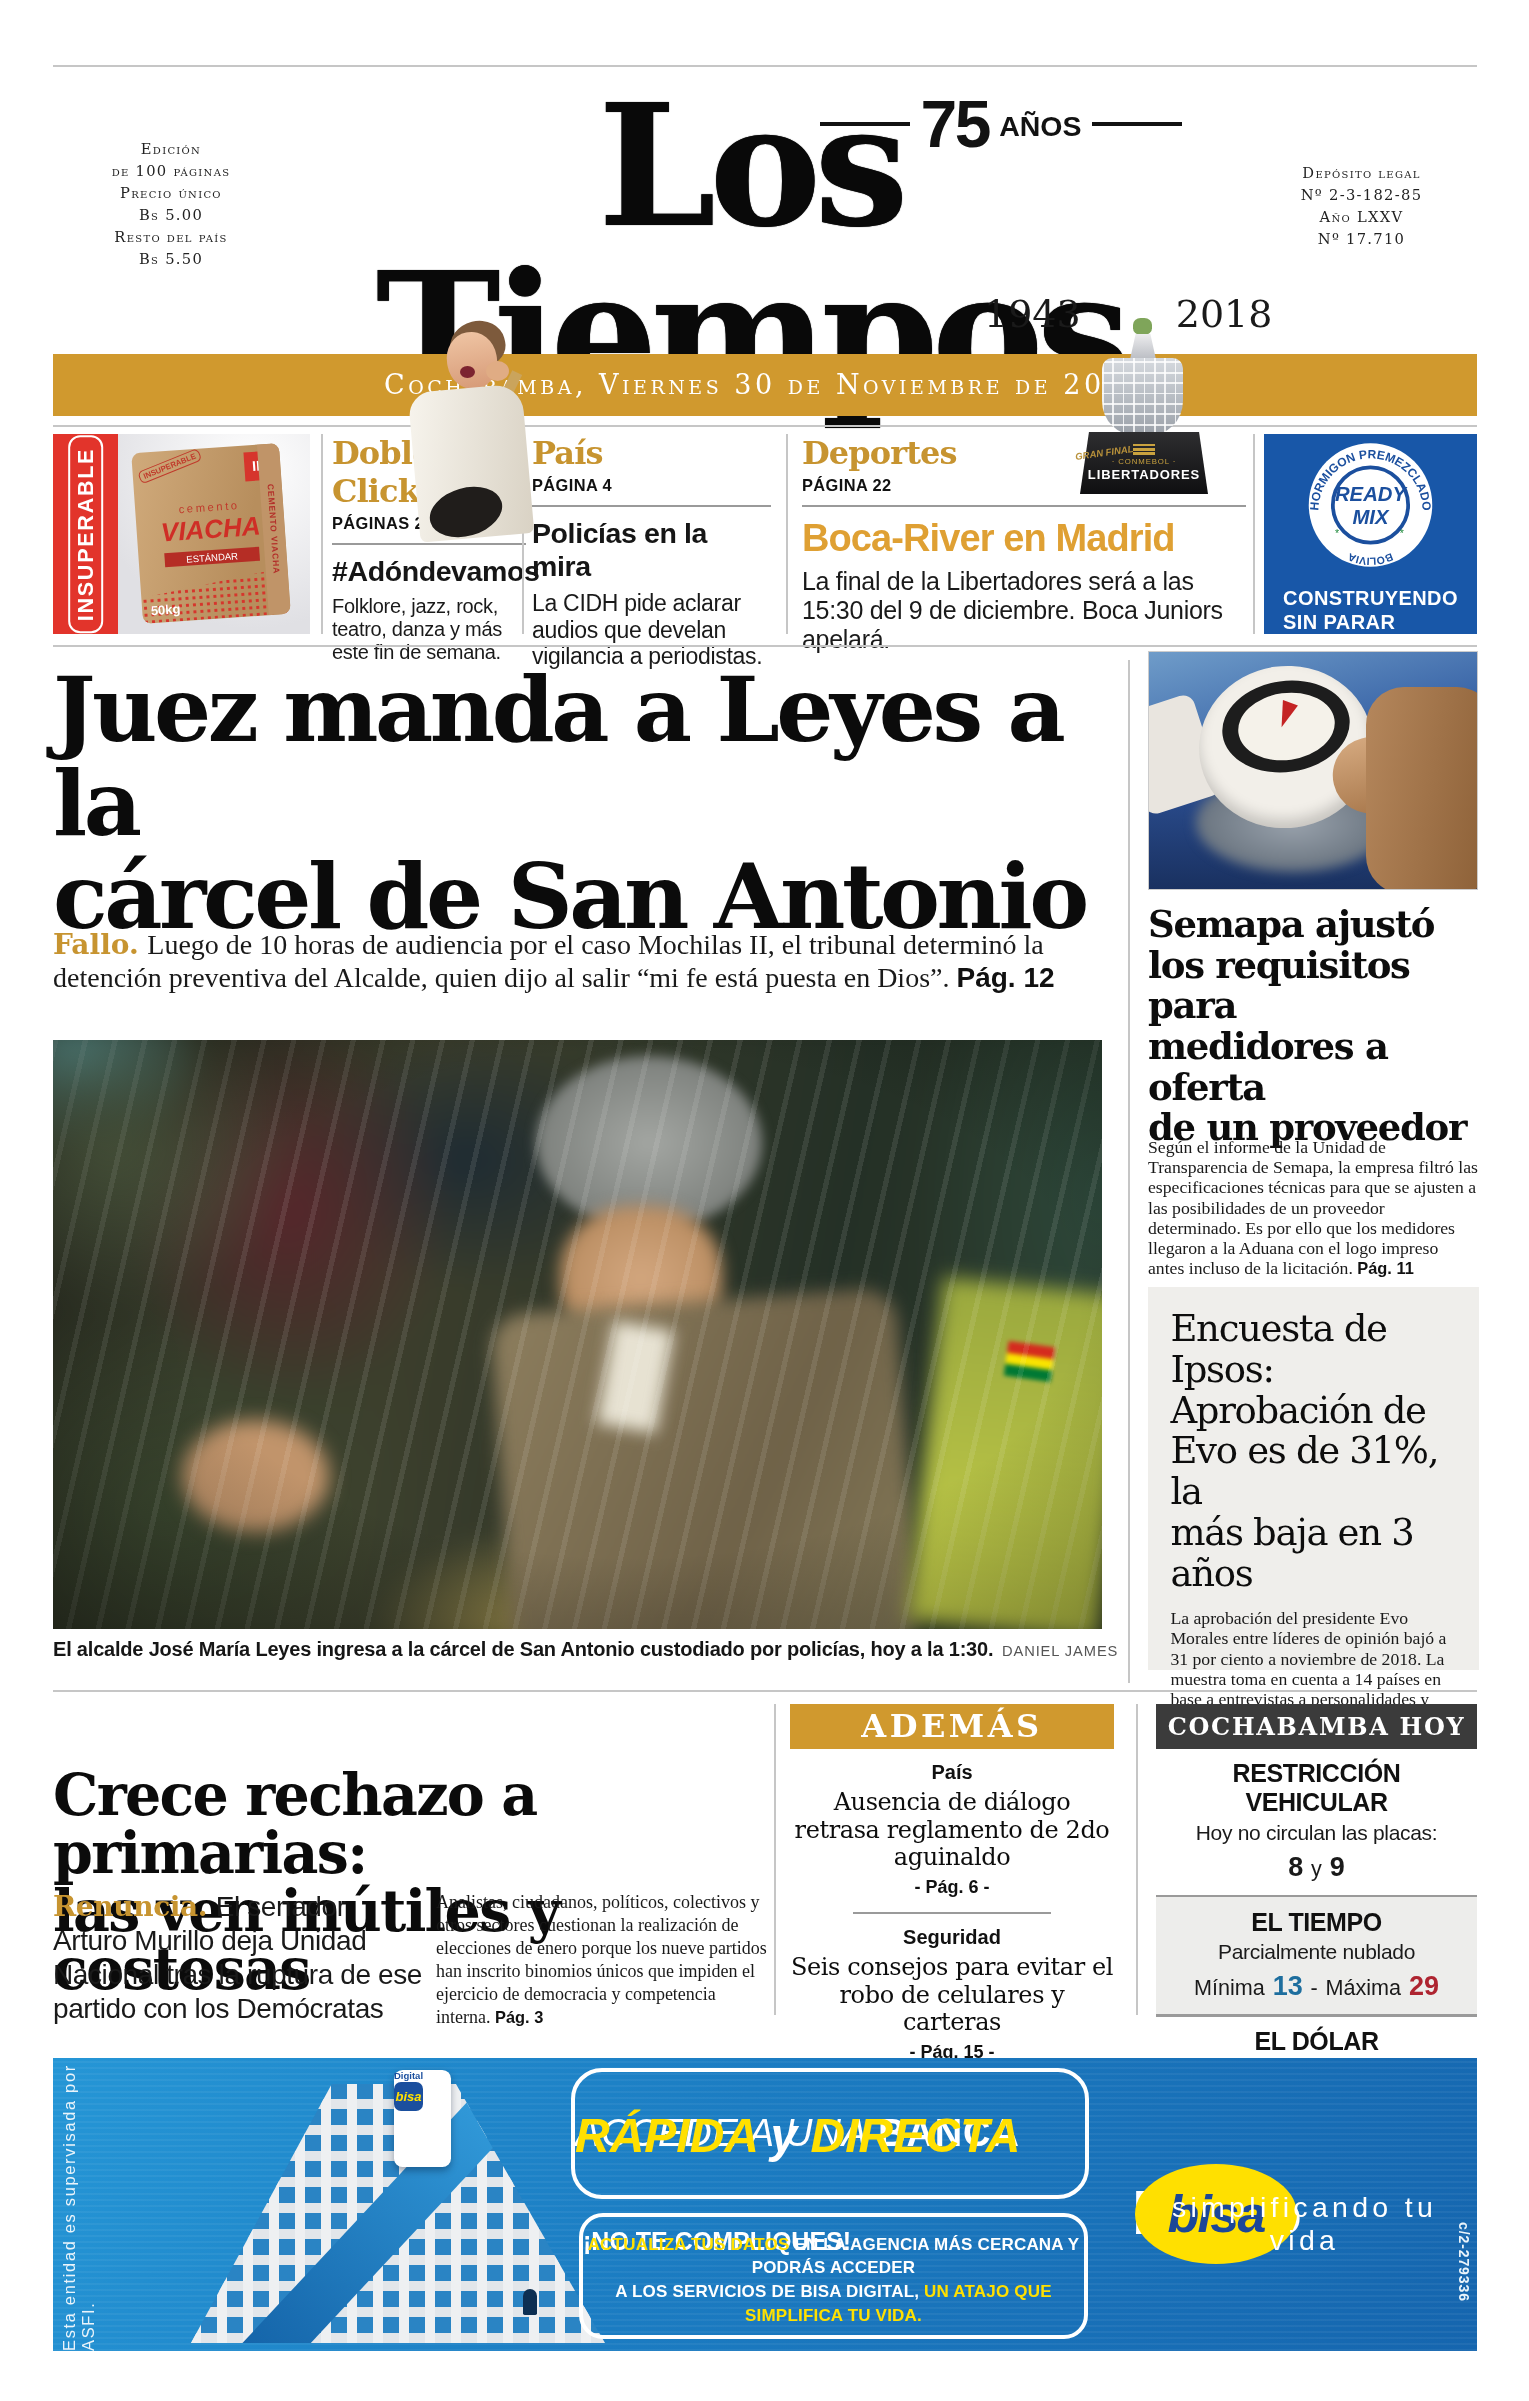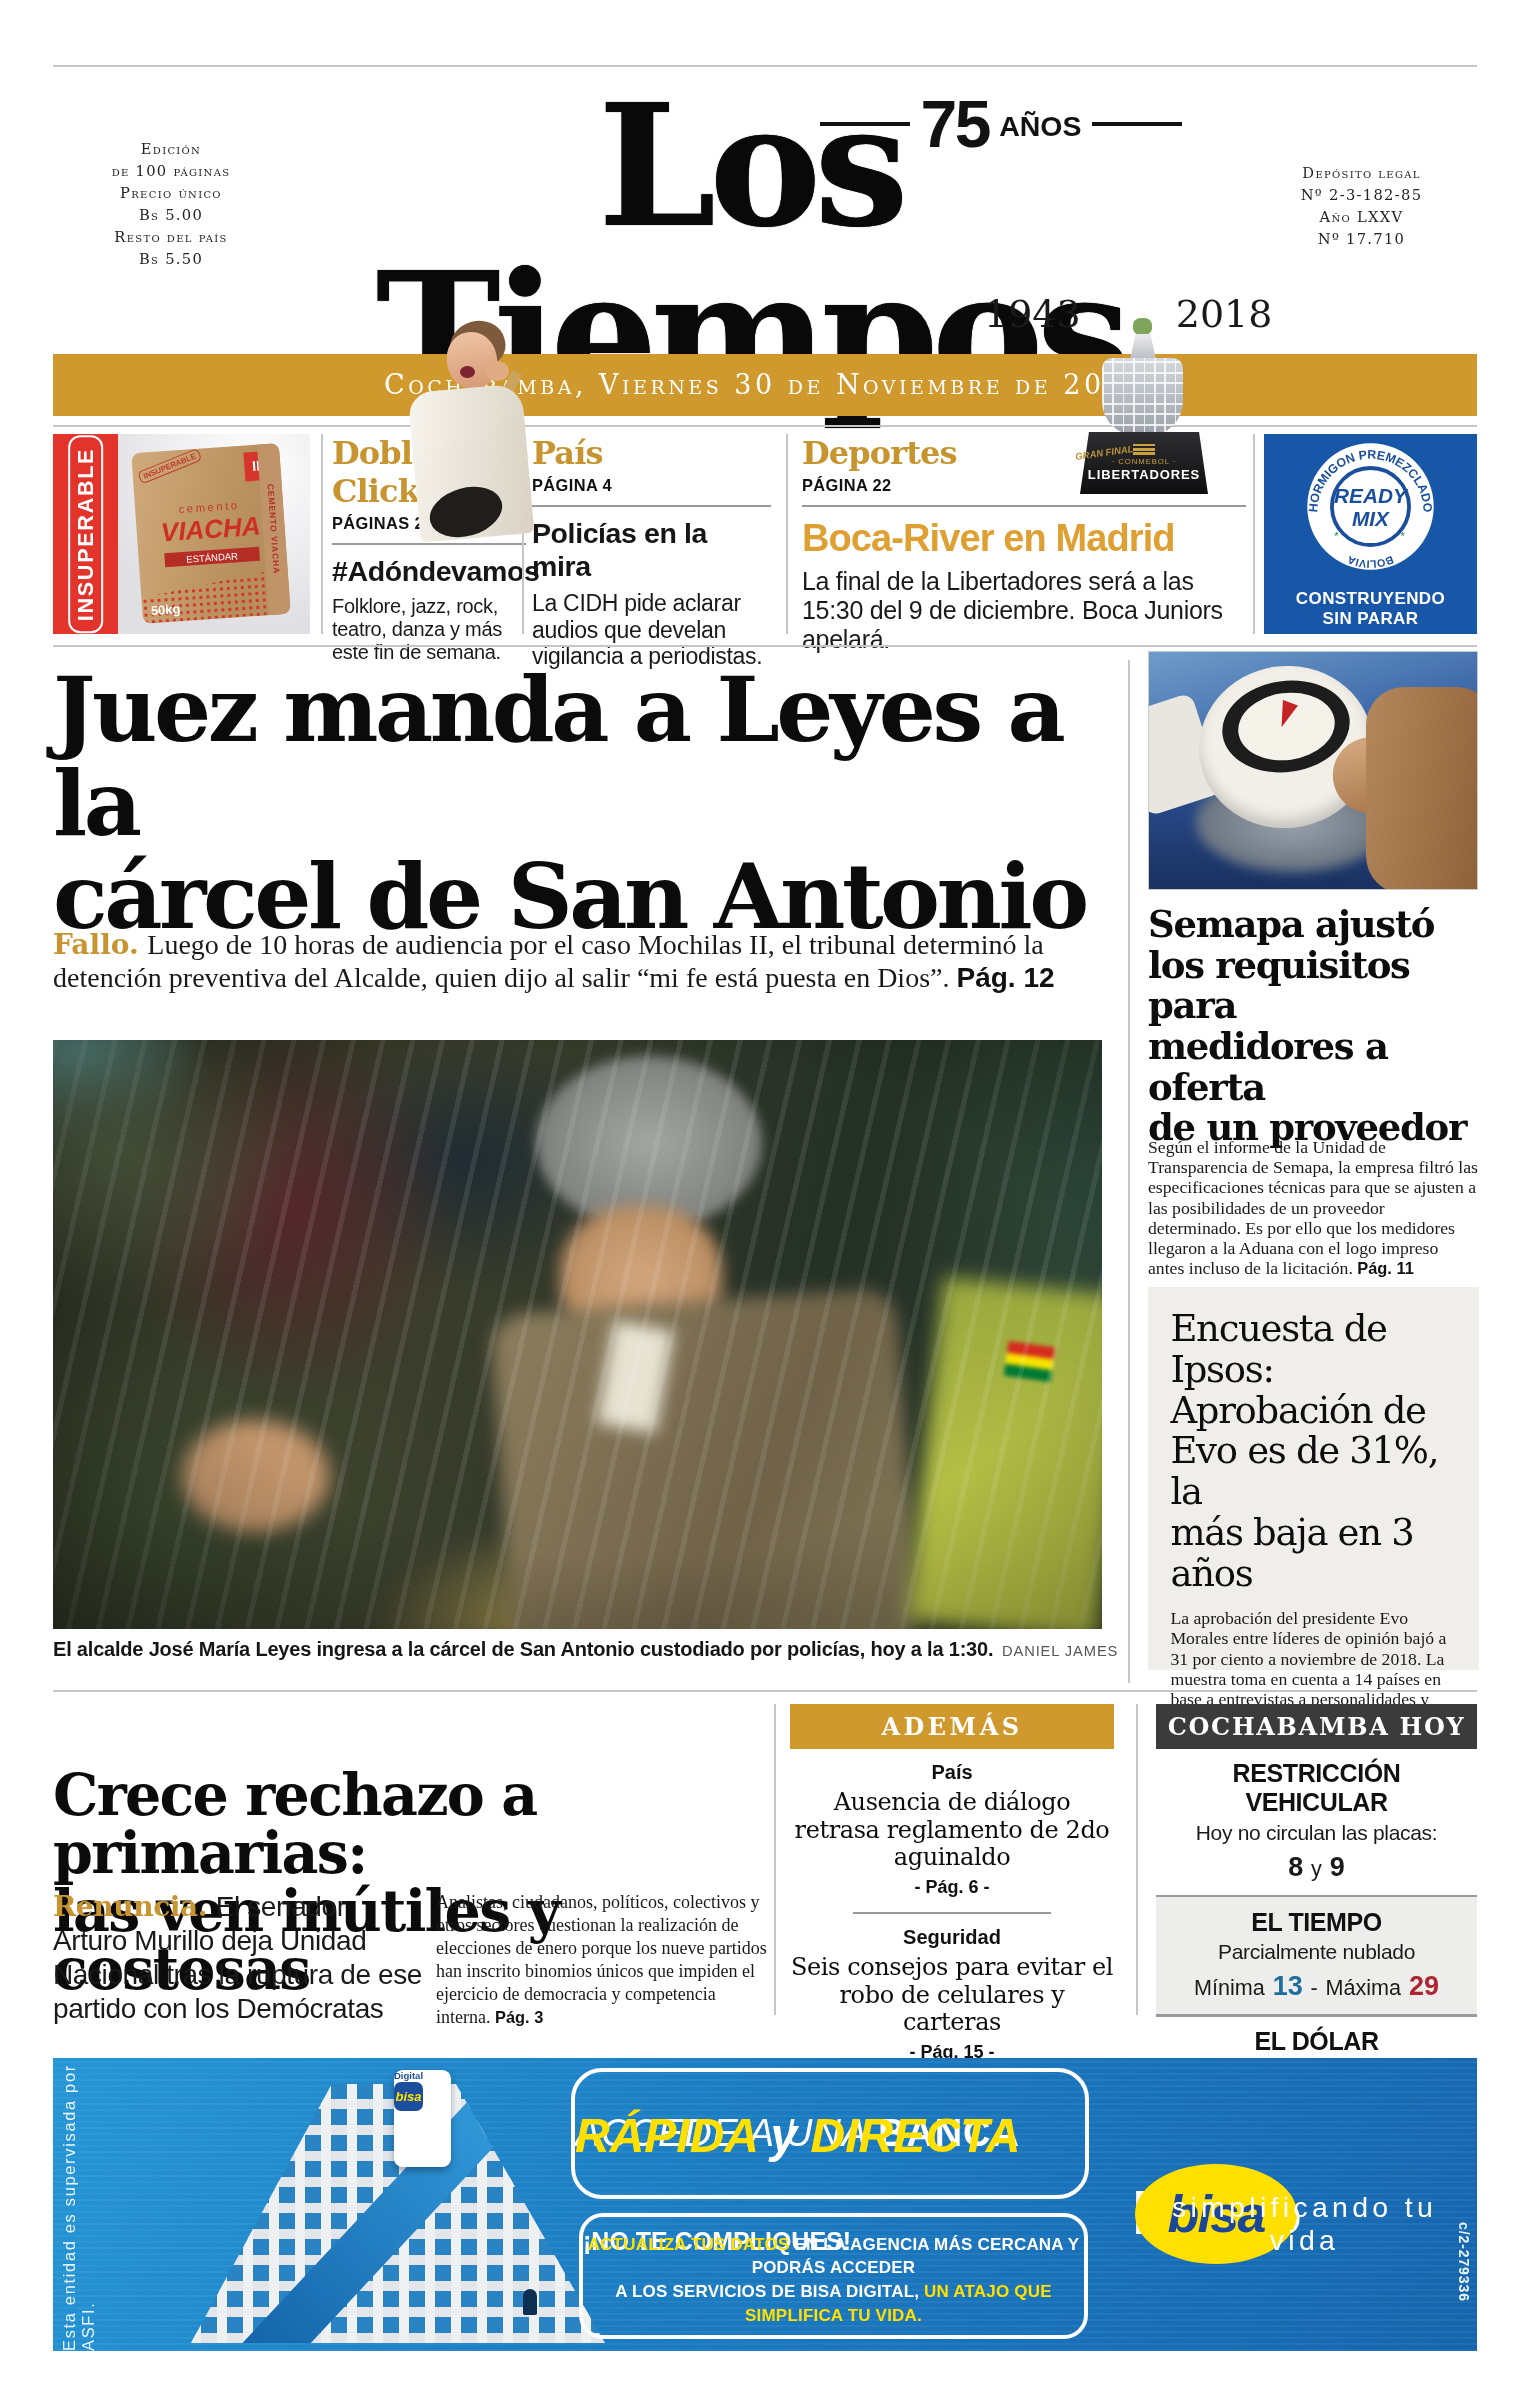--- a/index.html
+++ b/index.html
@@ -76,21 +76,21 @@
   .t-label{font-family:"DejaVu Serif",serif;font-weight:bold;font-size:32px;color:#C79430;letter-spacing:-0.9px}
   .t-page{font-weight:bold;font-size:16.4px;letter-spacing:0.4px;color:#111;margin-top:3.5px}
   .t-rule{height:1.7px;background:#9a9a9a;margin-top:10.4px}
   .t-head{font-weight:bold;font-size:28.5px;letter-spacing:-0.4px;color:#161616;margin-top:10.4px}
   .t3 .t-head{font-size:38px;color:#DFA033;letter-spacing:-0.9px}
   .t-sum{font-size:23px;line-height:1.16;color:#1a1a1a;margin-top:7px;letter-spacing:-0.3px}
   .t1 .t-sum{font-size:20px}
   .t3 .t-sum{font-size:25px}
 
   .rm{left:1264px;top:434px;width:213px;height:200px;background:#1857A8;display:flex;flex-direction:column;align-items:center;padding-top:7px;z-index:2}
-  .rm-slogan{text-align:center;color:#fff;font-weight:bold;font-size:17px;line-height:1.2;margin-top:17px;letter-spacing:0.4px}
+  .rm-slogan{text-align:left;color:#fff;font-weight:bold;font-size:20px;line-height:1.2;margin-top:17px;letter-spacing:0.4px}
   .rm-slogan span{display:block}
 
   
   .lead-head{left:53px;top:663px;width:1066px;font-family:"DejaVu Serif",serif;font-weight:bold;font-size:90px;line-height:1.04;letter-spacing:-3.5px;color:#0b0b0b}
   .lead-head span{display:block}
   .lead-deck{left:53px;top:928px;width:1066px;font-family:"Liberation Serif",serif;font-size:28px;line-height:1.18;color:#1a1a1a}
   .kicker{font-family:"DejaVu Serif",serif;font-weight:bold;color:#C79430;margin-right:8.6px}
   .deck-page{font-family:"Liberation Sans",sans-serif;font-weight:bold;color:#111}
 
   .photo{left:53px;top:1040px;width:1049px;height:589px;overflow:hidden;background:#23251c}
@@ -145,21 +145,21 @@
 
   
   .prim-head{left:53px;top:1766px;width:725px;font-family:"DejaVu Serif",serif;font-weight:bold;font-size:57px;line-height:1.02;letter-spacing:-1.7px;color:#0b0b0b}
   .prim-head span{display:block}
   .prim-left{left:53px;top:1890px;width:371px;font-size:28px;line-height:1.22;letter-spacing:-0.4px;color:#1a1a1a}
   .prim-left .kicker{font-size:28px}
   .prim-right{left:436px;top:1891px;width:332px;font-family:"Liberation Serif",serif;font-size:18px;line-height:1.28;color:#1a1a1a}
 
   
   .ademas{left:790px;top:1704px;width:324px}
-  .adem-bar{height:45px;background:#D0992E;color:#fff;text-align:center;font-family:"DejaVu Serif",serif;font-weight:bold;font-size:24px;line-height:45px;letter-spacing:3.5px}
+  .adem-bar{height:45px;background:#D0992E;color:#fff;text-align:center;font-family:"DejaVu Serif",serif;font-weight:bold;font-size:32px;line-height:45px;letter-spacing:3.5px}
   .a-item{text-align:center;margin-top:12px}
   .a-sec{font-weight:bold;font-size:20px;color:#111}
   .a-head{font-family:"DejaVu Serif",serif;font-size:24px;line-height:1.15;color:#0d0d0d;margin-top:5.2px;letter-spacing:-0.4px}
   .a-page{font-weight:bold;font-size:18px;color:#111;margin-top:5.2px}
   .a-rule{width:198px;height:1.7px;background:#9a9a9a;margin:14px auto 1.7px auto}
 
   
   .cbba{left:1156px;top:1704px;width:321px}
   .cbba-bar{height:45px;background:#3B3B3B;color:#fff;text-align:center;font-family:"DejaVu Serif",serif;font-weight:bold;font-size:24px;line-height:45px;letter-spacing:1.7px}
   .cb-sec{text-align:center;padding:10.4px 5.2px 12px 5.2px}

